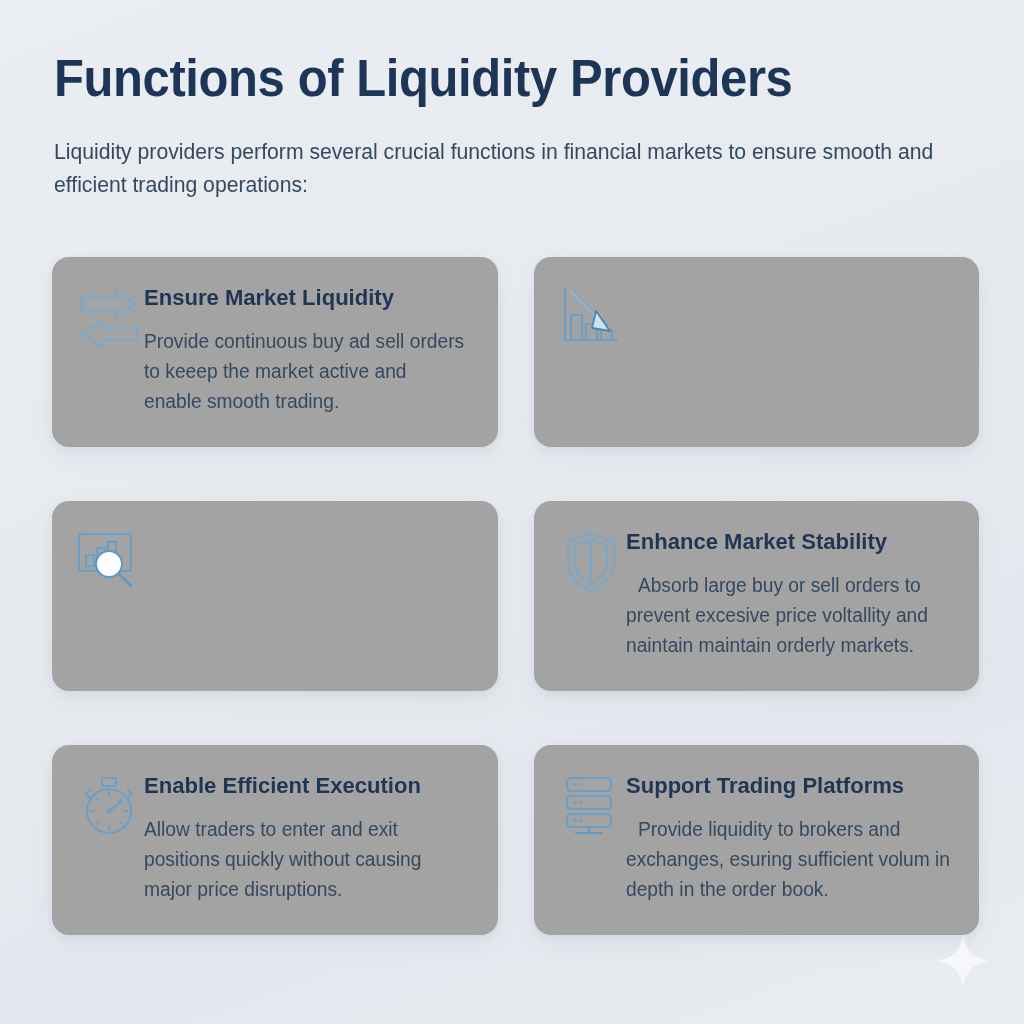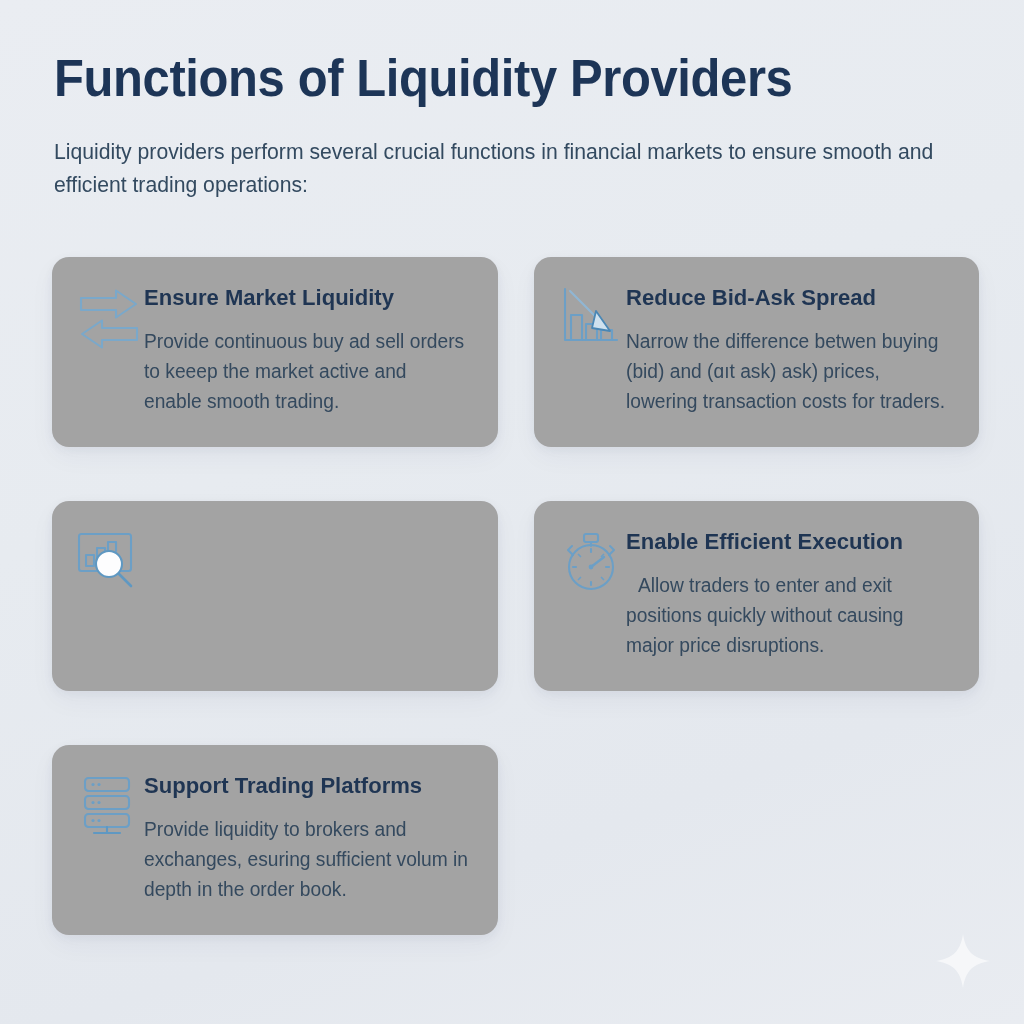--- a/index.html
+++ b/index.html
@@ -153,39 +153,48 @@
       <div class="card-icon">
         <svg width="60" height="58" viewBox="0 0 60 58" fill="none" stroke="#6c9fc6" stroke-width="2.1" stroke-linejoin="round" stroke-linecap="round">
           <path d="M4 2 V53 H56"></path>
           <rect x="10" y="28" width="11" height="25"></rect>
           <rect x="25" y="37" width="11" height="16"></rect>
           <rect x="40" y="43" width="11" height="10"></rect>
           <path d="M9 4 L47 42" stroke="#8fb6d4"></path>
           <path d="M35 24 L49 44 L31 41 Z" fill="#cfe1ee" stroke="#4a87b5" stroke-width="1.8"></path>
         </svg>
       </div>
-      <div class="card-body">
-        <div class="card-title">Reduce Bid-Ask Spread</div>
-        <p class="card-text">Narrow the difference betwen buying (bid) and (ɑıt ask) ask) prices, lowering transaction costs for traders.</p>
-      </div>
     </div>
 
     <div class="card">
       <div class="card-icon">
         <svg width="64" height="58" viewBox="0 0 64 58" fill="none" stroke="#6c9fc6" stroke-width="2.1" stroke-linejoin="round" stroke-linecap="round">
           <rect x="2" y="3" width="52" height="37" rx="2.5"></rect>
           <rect x="9" y="24" width="8" height="11"></rect>
           <rect x="20" y="17" width="8" height="18"></rect>
           <path d="M31 20 V11 H39 V20"></path>
           <circle cx="32" cy="33" r="13" fill="#fdfdfe" stroke="#5f98c2"></circle>
           <path d="M42 43 L54 55" stroke="#5f98c2" stroke-width="2.6"></path>
         </svg>
       </div>
     </div>
 
+    <div class="card">
+      <div class="card-icon">
+        <svg width="54" height="62" viewBox="0 0 54 62" fill="none" stroke="#7aa8ca" stroke-width="2.1" stroke-linejoin="round" stroke-linecap="round">
+          <path d="M27 2 L50 11 V31 C50 46 39 55 27 60 C15 55 4 46 4 31 V11 Z"></path>
+          <path d="M27 9 L43 15 V31 C43 42 35 49 27 53 C19 49 11 42 11 31 V15 Z"></path>
+          <path d="M27 9 V53"></path>
+        </svg>
+      </div>
+      <div class="card-body">
+        <div class="card-title">Enhance Market Stability</div>
+        <p class="card-text">Absorb large buy or sell orders to prevent excesive price voltallity and naintain maintain orderly markets.</p>
+      </div>
+    </div>
 
     <div class="card">
       <div class="card-icon">
         <svg width="60" height="62" viewBox="0 0 60 62" fill="none" stroke="#6c9fc6" stroke-width="2.1" stroke-linejoin="round" stroke-linecap="round">
           <circle cx="30" cy="36" r="22"></circle>
           <rect x="23" y="3" width="14" height="8" rx="2"></rect>
           <path d="M30 11 V15"></path>
           <path d="M25 11 H35"></path>
           <path d="M11 15 L7 19 L12 24"></path>
           <path d="M49 15 L53 19 L48 24"></path>

